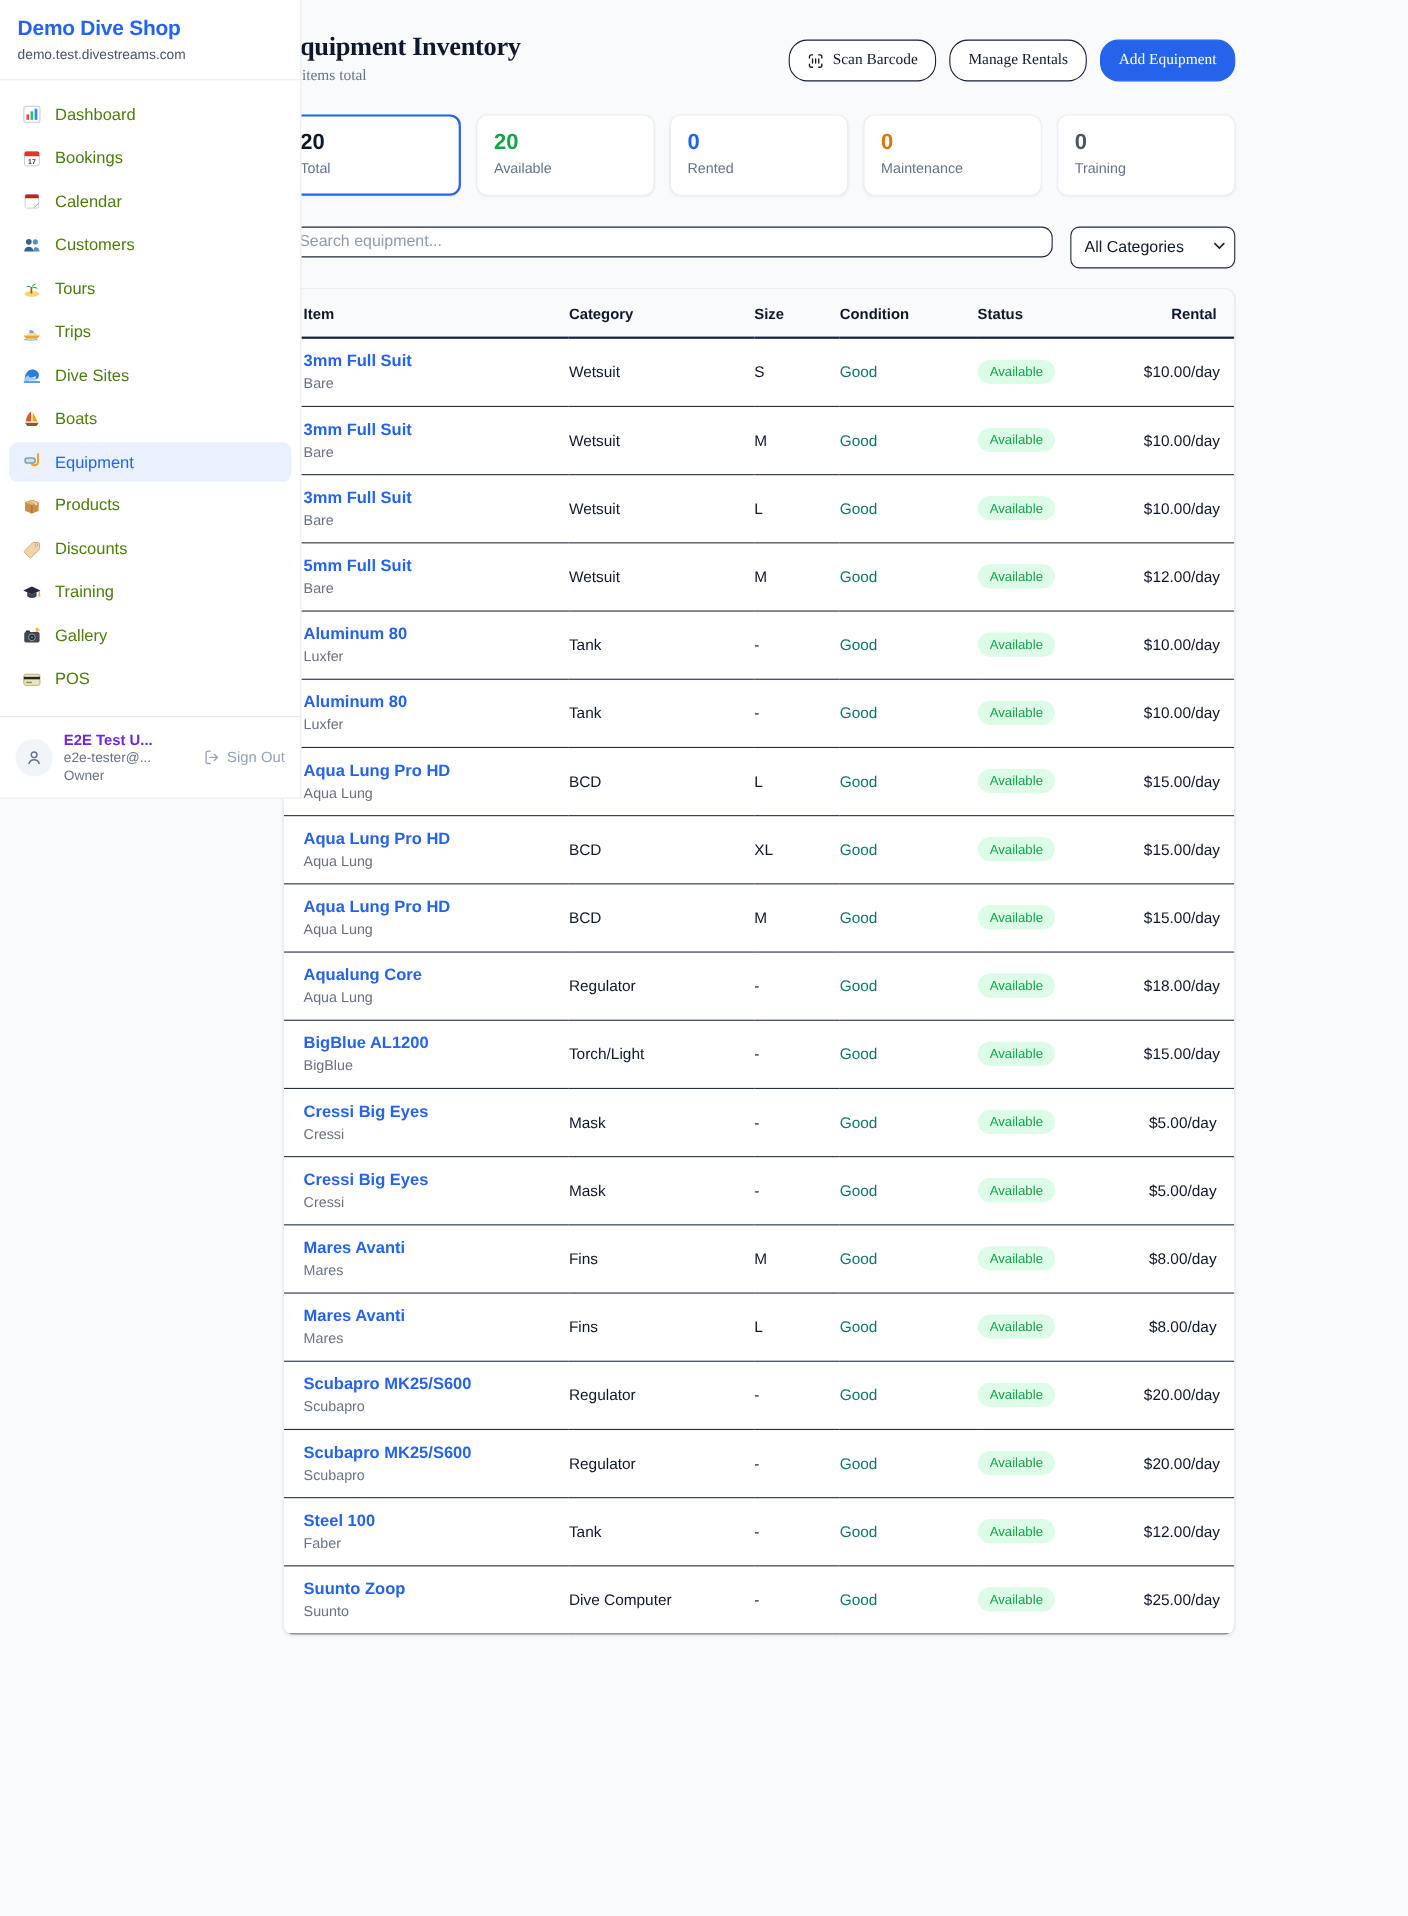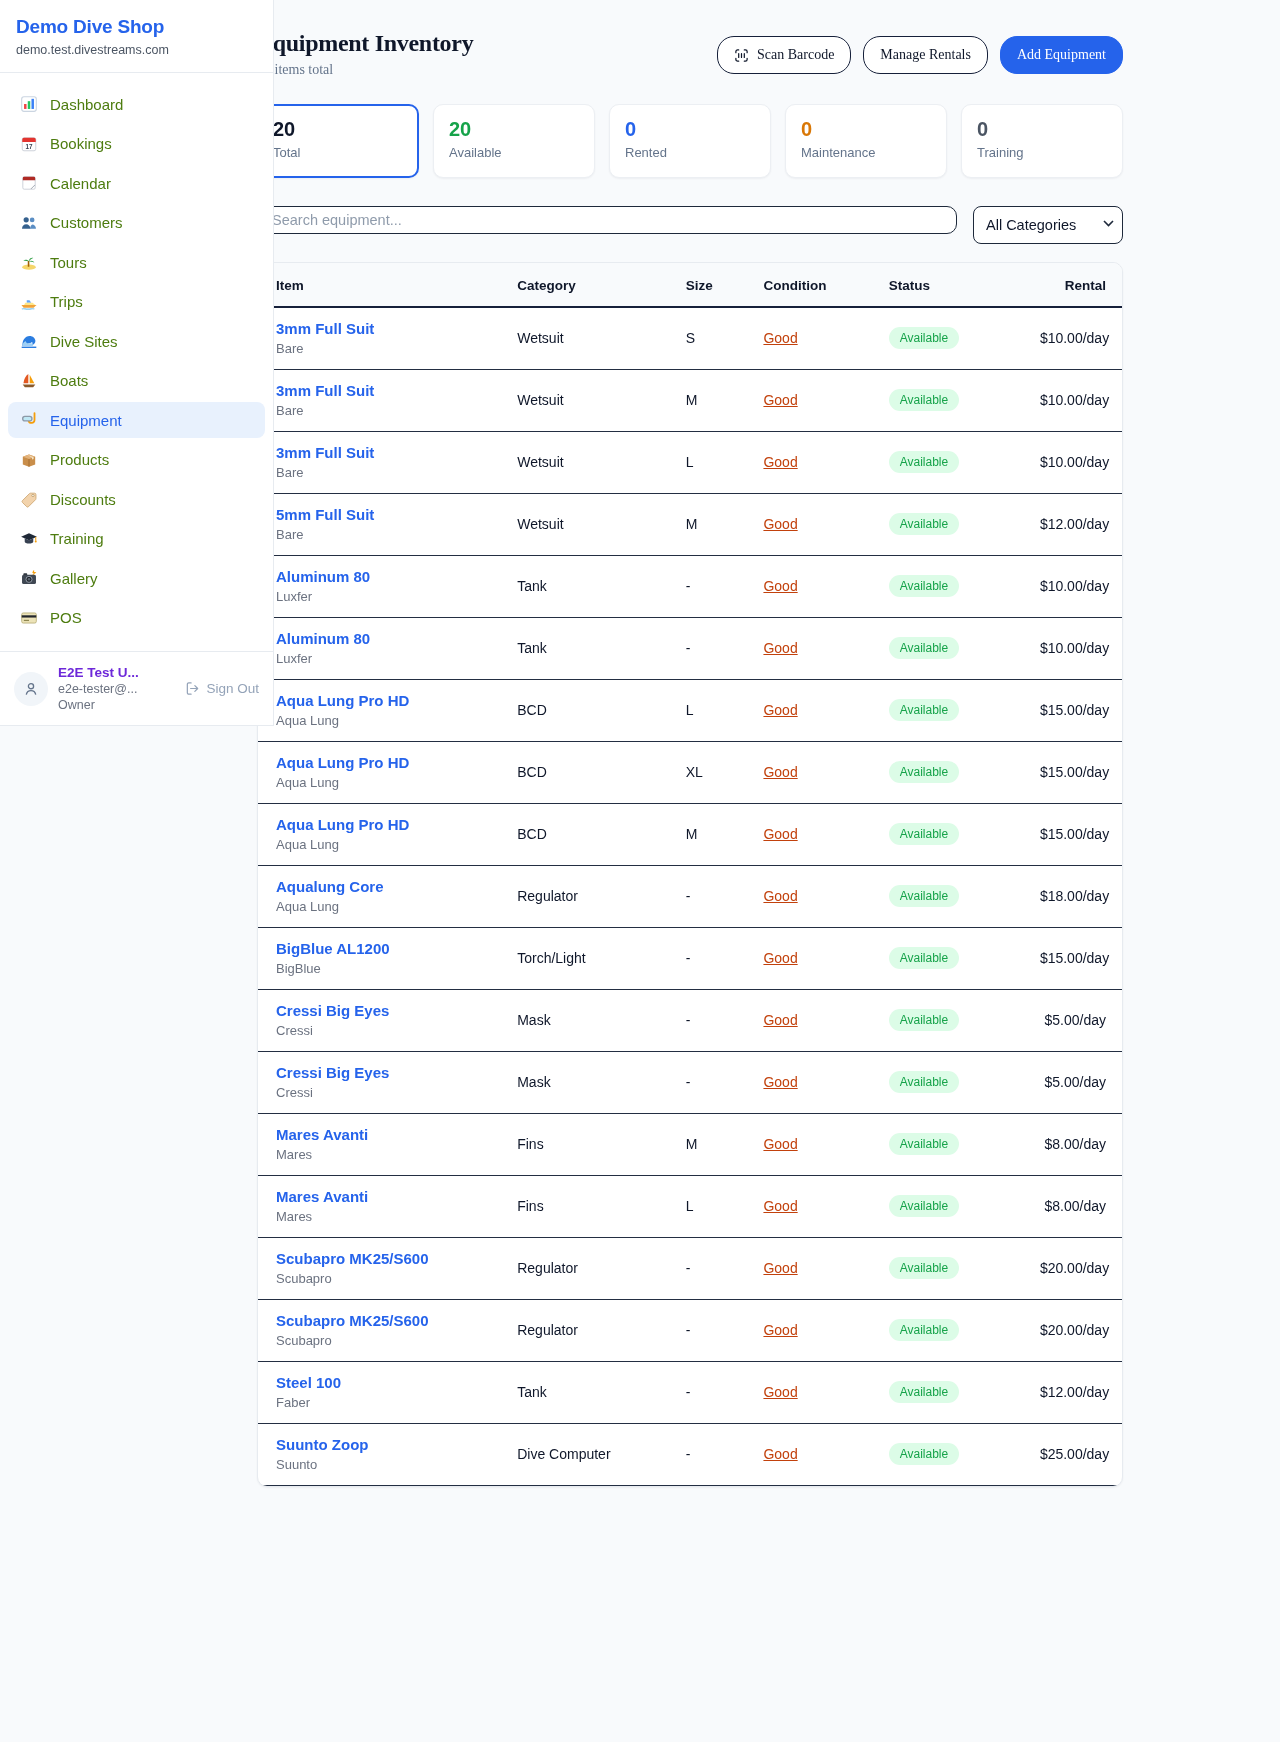--- a/index.html
+++ b/index.html
@@ -95,21 +95,21 @@
     text-align:left; font-size:13.5px; font-weight:700; color:#0f172a;
     padding:15px 0 13px; border-bottom:2px solid #16203a;
   }
   th.first { padding-left:18px; }
   th.right, td.right { text-align:right; padding-right:16px; }
   tbody tr { border-bottom:1px solid #232e42; }
   td { height:62px; vertical-align:middle; font-size:14px; color:#0f172a; }
   td.first { padding-left:18px; }
   .item-name { color:#2563eb; font-size:15px; font-weight:600; cursor:pointer; }
   .item-brand { color:#6b7280; font-size:13px; margin-top:4px; }
-  .cond-link { color:#c2410c; cursor:pointer;text-decoration:underline; }
+  .cond-link { color:#0f766e; cursor:pointer; }
   .badge {
     display:inline-block; background:#dcfce7; color:#16a34a; font-size:12px; font-weight:500;
     padding:4px 11px; border-radius:999px;
   }
 </style>
 </head>
 <body>
 
 <aside class="sidebar">
   <div class="side-head">

